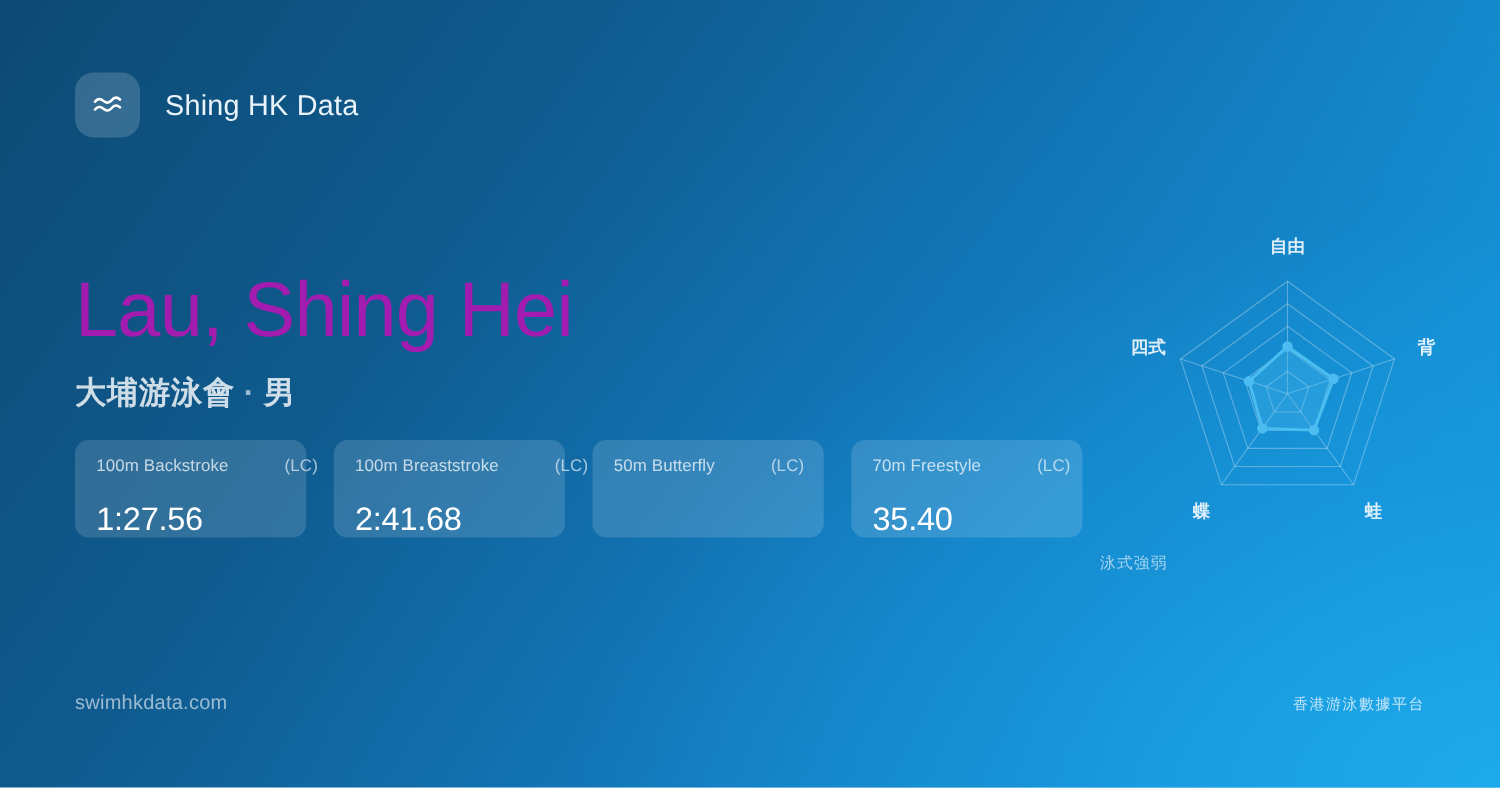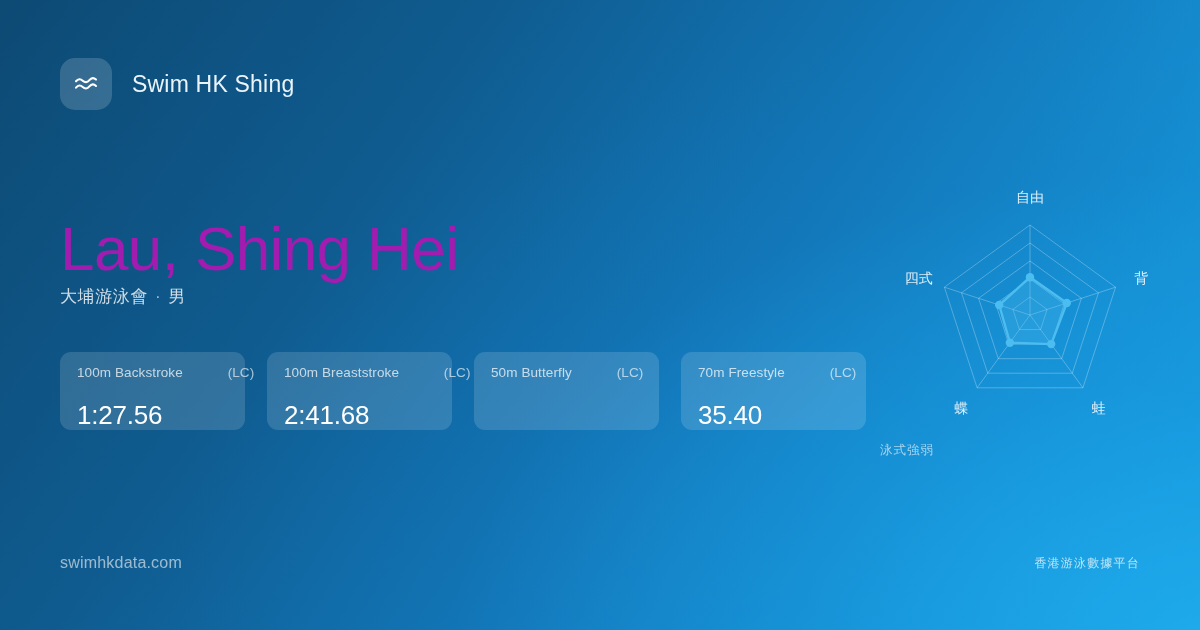--- a/index.html
+++ b/index.html
@@ -29,22 +29,22 @@
     letter-spacing:0.2px;
   }
 
   
   .hero { position:absolute; left:60px; top:218px; }
   .athlete-name {
     font-size:62px; font-weight:300; color:#a21caf;
     letter-spacing:-0.6px; line-height:1.0; white-space:nowrap;
   }
   .athlete-meta {
-    margin-top:5px;
-    font-size:17px; font-weight:400; color:rgba(255,255,255,0.80);
+    margin-top:17px;
+    font-size:25px; font-weight:700; color:rgba(255,255,255,0.80);
     letter-spacing:0.6px;
   }
   .athlete-meta .sep { padding:0 7px; opacity:0.75; }
 
   
   .stat-cards {
     position:absolute; left:60px; top:352px;
     display:flex; gap:22px;
   }
   .stat-card {
@@ -60,21 +60,21 @@
   .stat-card .label .course { opacity:0.88;margin-left:41px; }
   .stat-card .value {
     margin-top:20px;
     font-size:26px; font-weight:400; color:#ffffff;
     letter-spacing:-0.2px;
   }
 
   
   .radar-wrap {
     position:absolute; left:880px; top:170px;
-    width:300px; height:300px;
+    width:300px; height:300px;font-weight:bold;
   }
   .radar-wrap svg { display:block; overflow:visible; }
   .radar-axis-label {
     fill:rgba(255,255,255,0.86);
     font-family:"Liberation Sans", sans-serif;
     font-size:14px;
     text-anchor:middle;
     dominant-baseline:middle;
   }
   .radar-caption {
@@ -99,21 +99,21 @@
 </head>
 <body>
 
 <div class="brand">
   <div class="brand-logo">
     <svg width="28" height="28" viewBox="0 0 28 28" aria-hidden="true">
       <path d="M4 11.3c2.2-2.6 4.5-2.6 6.7-0.6 2.2 2 4.5 2 6.7-0.6 2.2-2.6 4.4-2.6 6.6-0.5" fill="none" stroke="#ffffff" stroke-width="2.1" stroke-linecap="round"></path>
       <path d="M4 17.6c2.2-2.6 4.5-2.6 6.7-0.6 2.2 2 4.5 2 6.7-0.6 2.2-2.6 4.4-2.6 6.6-0.5" fill="none" stroke="#ffffff" stroke-width="2.1" stroke-linecap="round"></path>
     </svg>
   </div>
-  <div class="brand-name">Swim HK Shing</div>
+  <div class="brand-name">Shing HK Data</div>
 </div>
 
 <div class="hero">
   <div class="athlete-name">Lau, Shing Hei</div>
   <div class="athlete-meta">
     <span>大埔游泳會</span><span class="sep">·</span><span>男</span>
   </div>
 </div>
 
 <div class="stat-cards">

